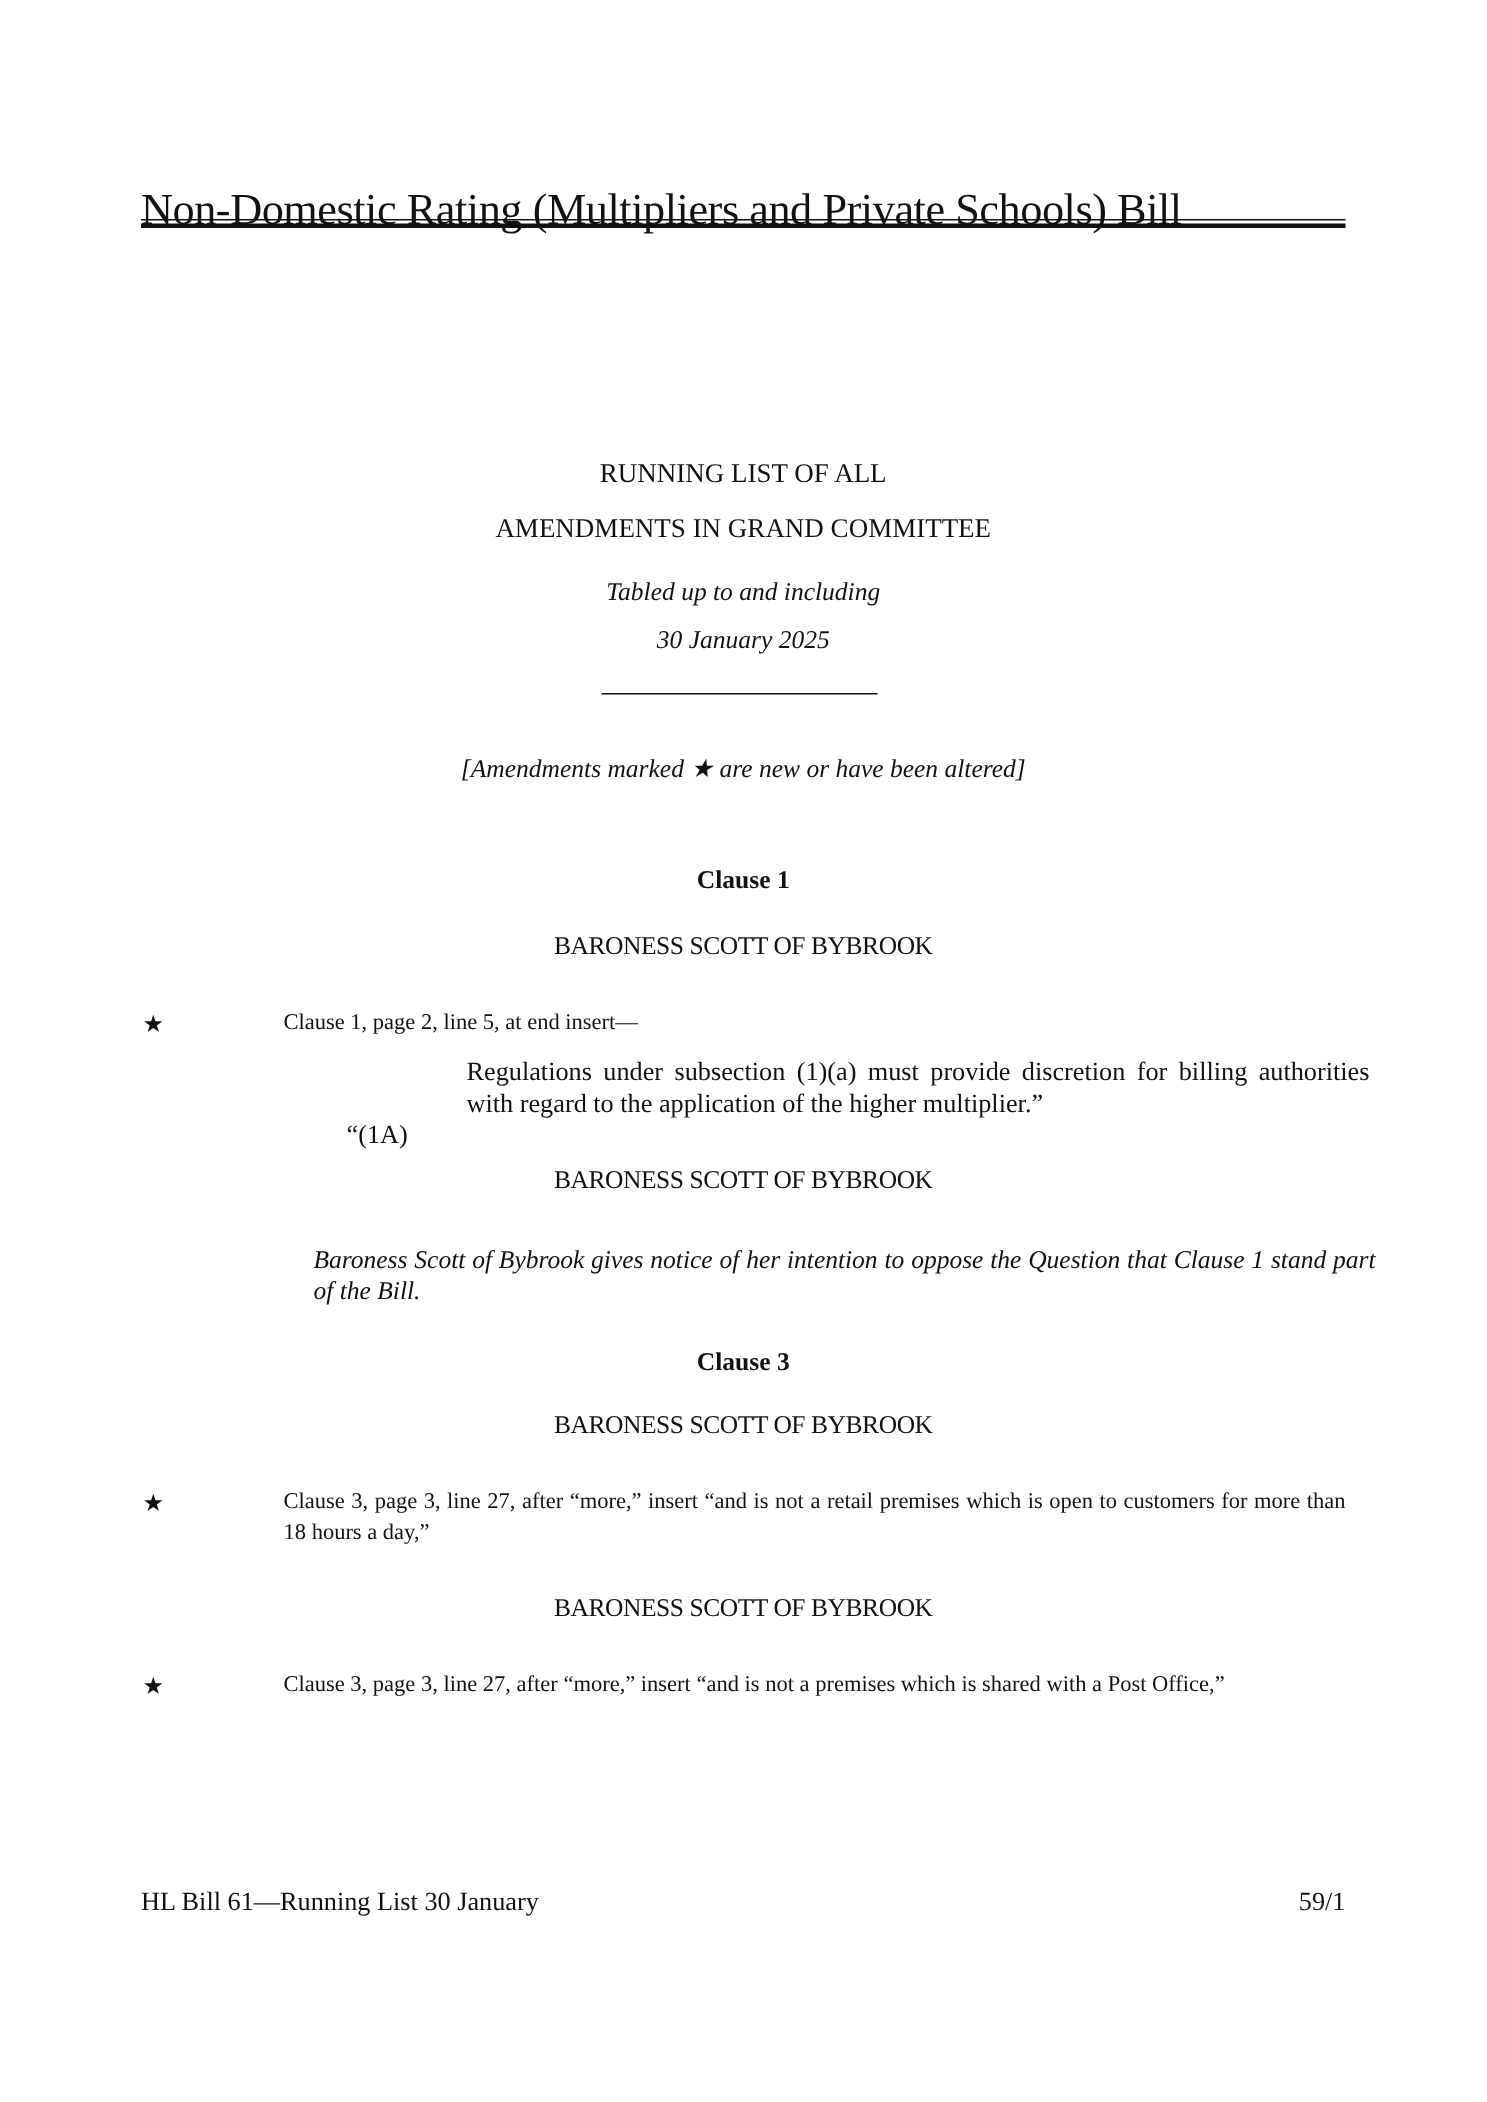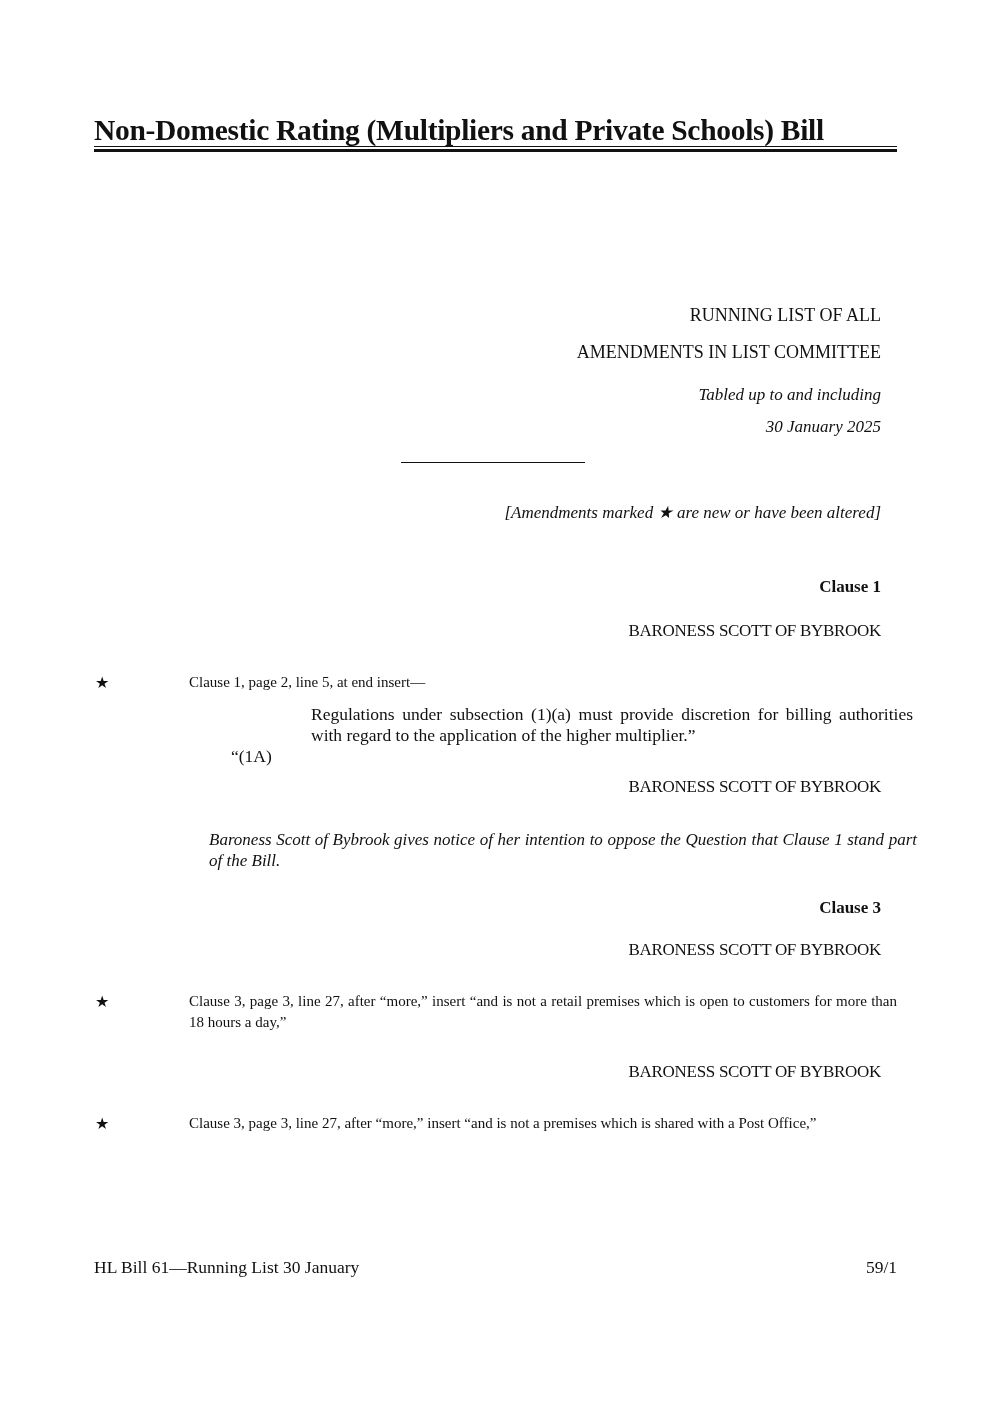--- a/index.html
+++ b/index.html
@@ -1,42 +1,42 @@
 <!DOCTYPE html>
 <html><head>
 <meta charset="utf-8">
 <style>
   html, body { margin: 0; padding: 0; background: #ffffff; }
   body { width: 991px; height: 1401px; position: relative; color: #111; font-family: "Liberation Serif", "DejaVu Serif", serif; }
   .abs { position: absolute; }
-  .title { left: 94px; top: 114px; width: 803px; font-size: 29.5px; font-weight: bold; letter-spacing: -0.3px; white-space: nowrap; }
+  .title { left: 94px; top: 124px; width: 803px; font-size: 29.5px; font-weight: normal; letter-spacing: -0.3px; white-space: nowrap; }
   .rule-thin { left: 94px; top: 146px; width: 803px; height: 1px; background: #111; }
   .rule-thick { left: 94px; top: 149px; width: 803px; height: 3px; background: #111; }
-  .center { left: 78px; width: 803px; text-align: right; font-size: 18px; }
+  .center { left: 94px; width: 803px; text-align: center; font-size: 18px; }
   .ital { font-style: italic; font-size: 17px; }
   .bold { font-weight: bold; font-size: 17px; }
   .sponsor { font-size: 17px; letter-spacing: -0.3px; }
   .divider { left: 401px; top: 462px; width: 184px; height: 1px; background: #111; }
   .star { left: 95px; font-size: 16px; }
   .body-text { left: 189px; width: 708px; font-size: 15px; line-height: 21px; text-align: justify; }
   .quote-num { left: 231px; font-size: 17.5px; }
   .quote-text { left: 295px; width: 602px; font-size: 17.5px; line-height: 21px; text-align: justify; text-align-last: left; }
   .footer-left { left: 94px; top: 1257px; font-size: 17.5px; }
   .footer-right { right: 94px; top: 1257px; font-size: 17.5px; }
   .just-line { text-align-last: left; }
 </style>
 </head>
 <body>
 
 <div class="abs title">Non-Domestic Rating (Multipliers and Private Schools) Bill</div>
 <div class="abs rule-thin"></div>
 <div class="abs rule-thick"></div>
 
 <div class="abs center" style="top:305px;">RUNNING LIST OF ALL</div>
-<div class="abs center" style="top:342px;">AMENDMENTS IN LIST COMMITTEE</div>
+<div class="abs center" style="top:342px;">AMENDMENTS IN GRAND COMMITTEE</div>
 <div class="abs center ital" style="top:385px;">Tabled up to and including</div>
 <div class="abs center ital" style="top:417px;font-style:italic;">30 January 2025</div>
 <div class="abs divider"></div>
 <div class="abs center ital" style="top:502px;">[Amendments marked ★ are new or have been altered]</div>
 
 <div class="abs center bold" style="top:577px;">Clause 1</div>
 <div class="abs center sponsor" style="top:621px;">BARONESS SCOTT OF BYBROOK</div>
 <div class="abs star" style="top:673px;">★</div>
 <div class="abs body-text just-line" style="top:672px;">Clause 1, page 2, line 5, at end insert—</div>
 <div class="abs quote-num" style="top:746px;">“(1A)</div>

